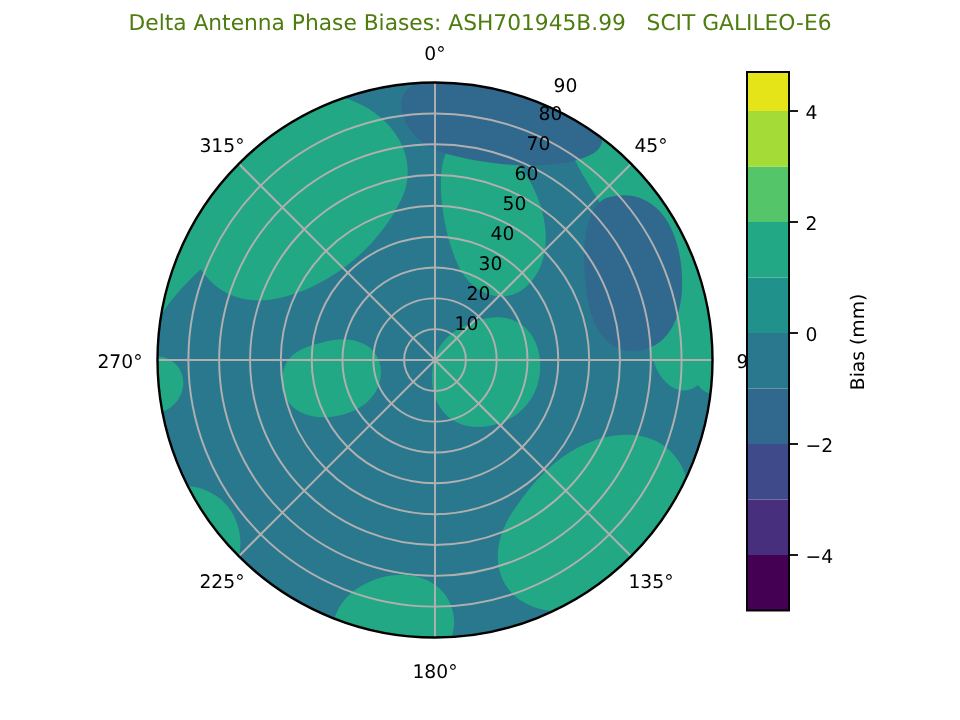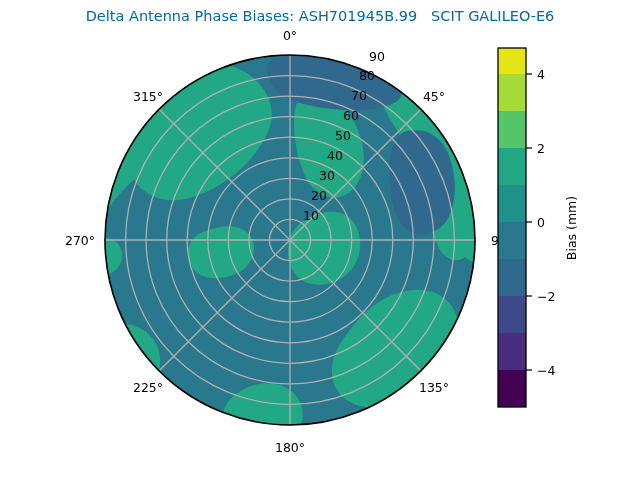--- a/index.html
+++ b/index.html
@@ -19,21 +19,21 @@
     height: 480px;
     background: #ffffff;
   }
   #plot-title {
     position: absolute;
     left: 0;
     top: 8px;
     width: 640px;
     text-align: center;
     font-size: 14.5px;
-    color: #0369a1;
+    color: #4d7c0f;
     white-space: pre;
     letter-spacing: 0px;
   }
   .polar-wrap {
     position: absolute;
     left: 0;
     top: 0;
     width: 640px;
     height: 480px;
   }

